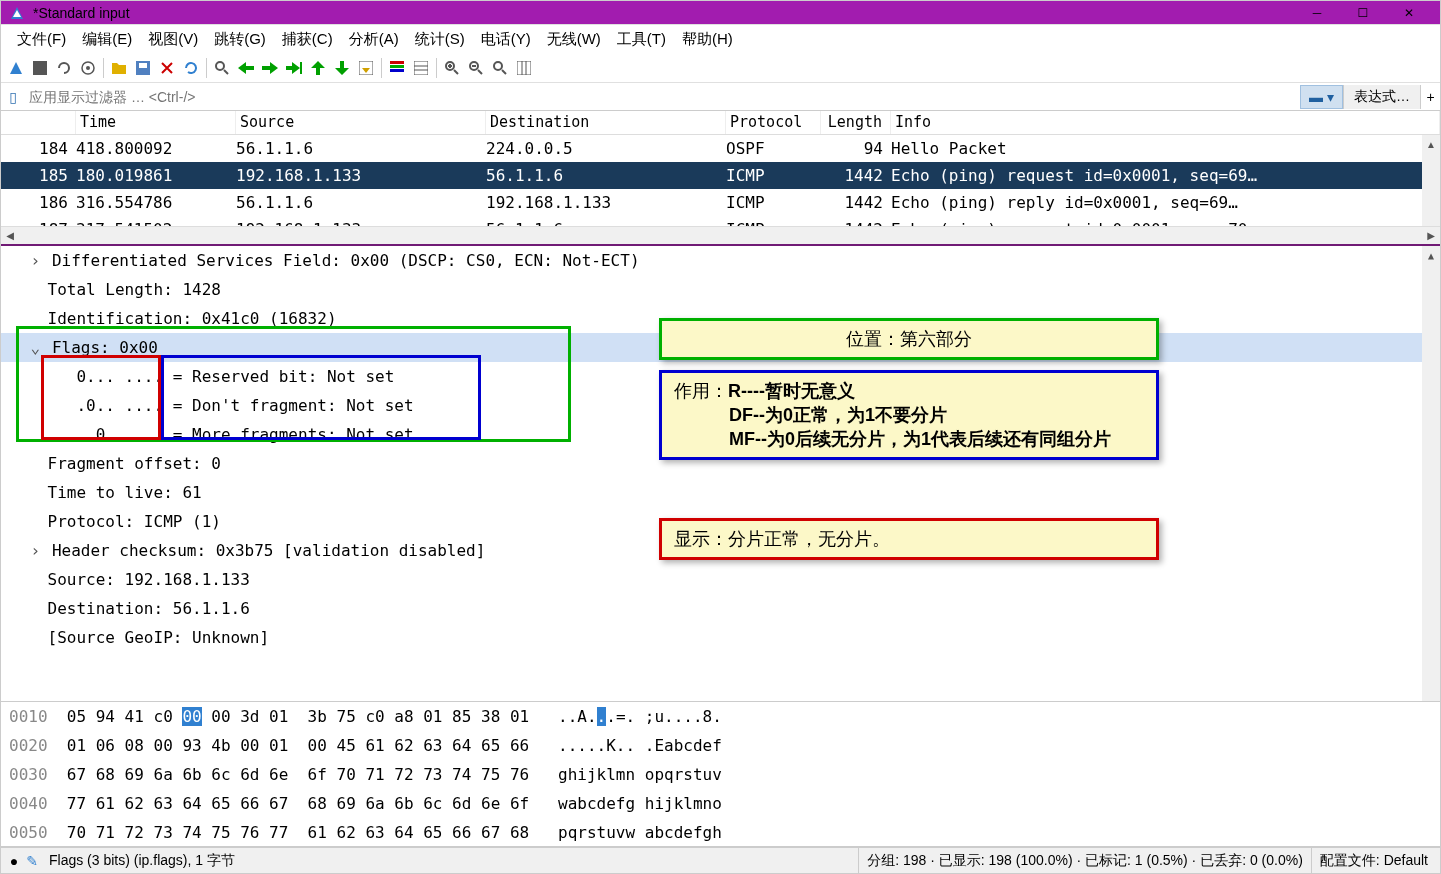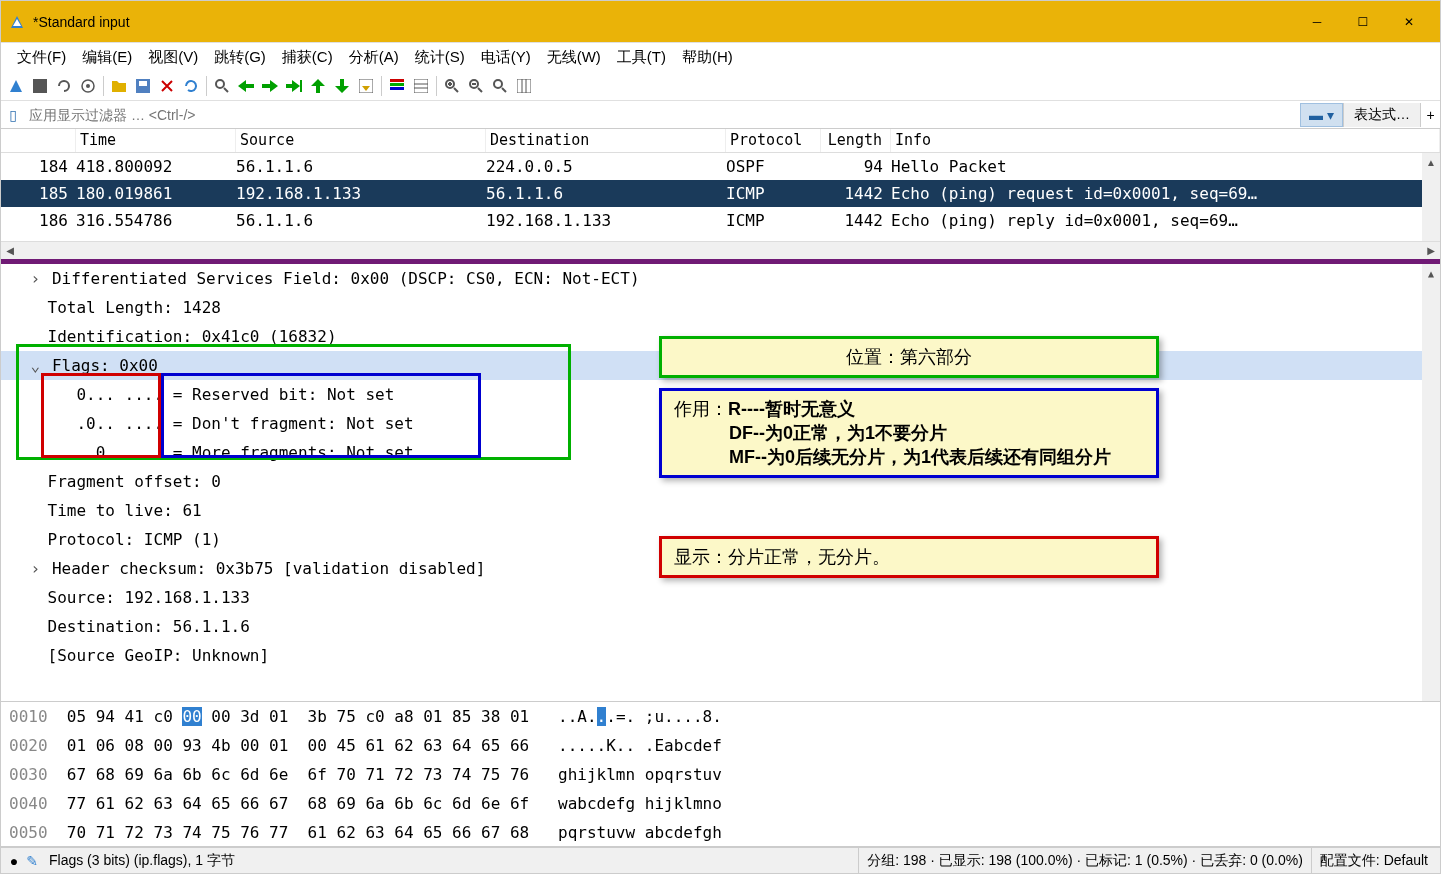--- a/index.html
+++ b/index.html
@@ -1,34 +1,34 @@
 <!DOCTYPE html>
 <html><head>
 <meta charset="utf-8">
 <style>
 * { margin: 0; padding: 0; box-sizing: border-box; }
 body { font-family: "Microsoft YaHei", "SimSun", sans-serif; font-size: 14px; background: #fff; color: #000; overflow: hidden; }
 .window { width: 1441px; height: 874px; display: flex; flex-direction: column; border: 1px solid #ccc; }
-.titlebar { height: 42px; display: flex; align-items: center; padding: 0 8px; background: #eab308; border-bottom: 1px solid #e0e0e0; }
+.titlebar { height: 24px; display: flex; align-items: center; padding: 0 8px; background: #a21caf; border-bottom: 1px solid #e0e0e0; }
 .titlebar-icon { width: 16px; height: 16px; margin-right: 8px; }
 .titlebar-text { flex: 1; font-size: 14px; }
 .win-controls { display: flex; gap: 0; }
 .win-btn { width: 46px; height: 28px; display: flex; align-items: center; justify-content: center; font-size: 12px; }
 .menubar { height: 28px; display: flex; align-items: center; padding: 0 8px; background: #fff; }
 .menu-item { padding: 4px 8px; font-size: 15px; }
 .toolbar { height: 30px; display: flex; align-items: center; padding: 0 4px; gap: 2px; background: #fff; border-bottom: 1px solid #e0e0e0; }
 .tool-btn { width: 22px; height: 22px; display: flex; align-items: center; justify-content: center; border: 1px solid transparent; }
 .tool-sep { width: 1px; height: 20px; background: #ccc; margin: 0 2px; }
 .filter-bar { height: 28px; display: flex; align-items: center; background: #fff; border-bottom: 1px solid #ccc; }
 .filter-icon { width: 24px; height: 24px; display: flex; align-items: center; justify-content: center; color: #3070b0; }
 .filter-input { flex: 1; height: 24px; border: none; outline: none; font-size: 14px; color: #888; padding: 0 4px; }
 .filter-btn { padding: 0 8px; height: 24px; display: flex; align-items: center; color: #2060a0; background: #d0e0f0; border: 1px solid #a0c0e0; }
 .expr-btn { padding: 0 10px; height: 24px; display: flex; align-items: center; background: #f0f0f0; border-left: 1px solid #ccc; }
 .plus-btn { width: 20px; height: 24px; display: flex; align-items: center; justify-content: center; border-left: 1px solid #ccc; }
-.packet-list { flex: 0 0 auto; height: 135px; display: flex; flex-direction: column; border-bottom: 5px solid #701a75; position: relative; justify-content: flex-end; }
+.packet-list { flex: 0 0 auto; height: 135px; display: flex; flex-direction: column; border-bottom: 2px solid #701a75; position: relative; justify-content: flex-end; }
 .pl-header { display: flex; height: 24px; background: #fff; border-bottom: 1px solid #ddd; font-family: Consolas, monospace; font-size: 15px; }
 .pl-col { padding: 2px 4px; border-right: 1px solid #eee; overflow: hidden; white-space: nowrap; }
 .pl-body { flex: 1; overflow: hidden; font-family: Consolas, monospace; font-size: 16px; }
 .pl-row { display: flex; height: 27px; align-items: center; }
 .pl-row.selected { background: #1a3a5a; color: #fff; }
 .pl-hscroll { height: 18px; background: #f0f0f0; display: flex; align-items: center; border-top: 1px solid #ddd; }
 .sb-arrow { width: 18px; height: 18px; display: flex; align-items: center; justify-content: center; font-size: 10px; color: #555; }
 .sb-track { flex: 1; height: 14px; background: #f0f0f0; }
 .pl-vscroll { position: absolute; right: 0; top: 24px; bottom: 18px; width: 18px; background: #f0f0f0; }
 .details-pane { flex: 1; overflow: hidden; font-family: Consolas, monospace; font-size: 16px; position: relative; border-bottom: 1px solid #ccc; }

